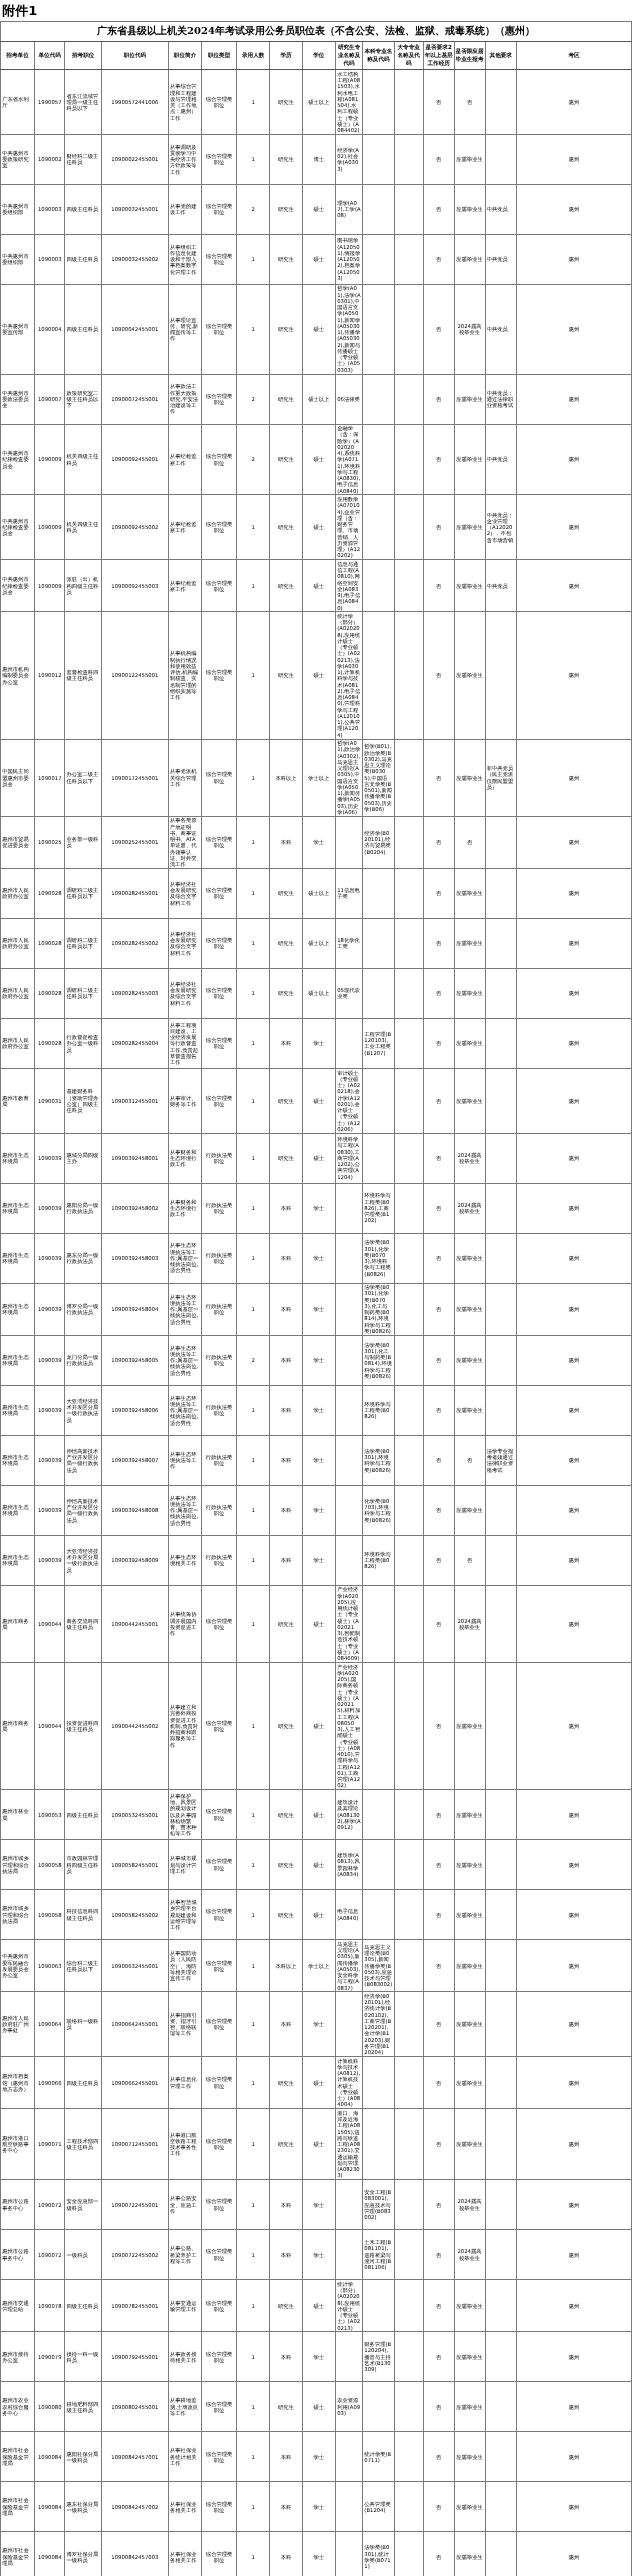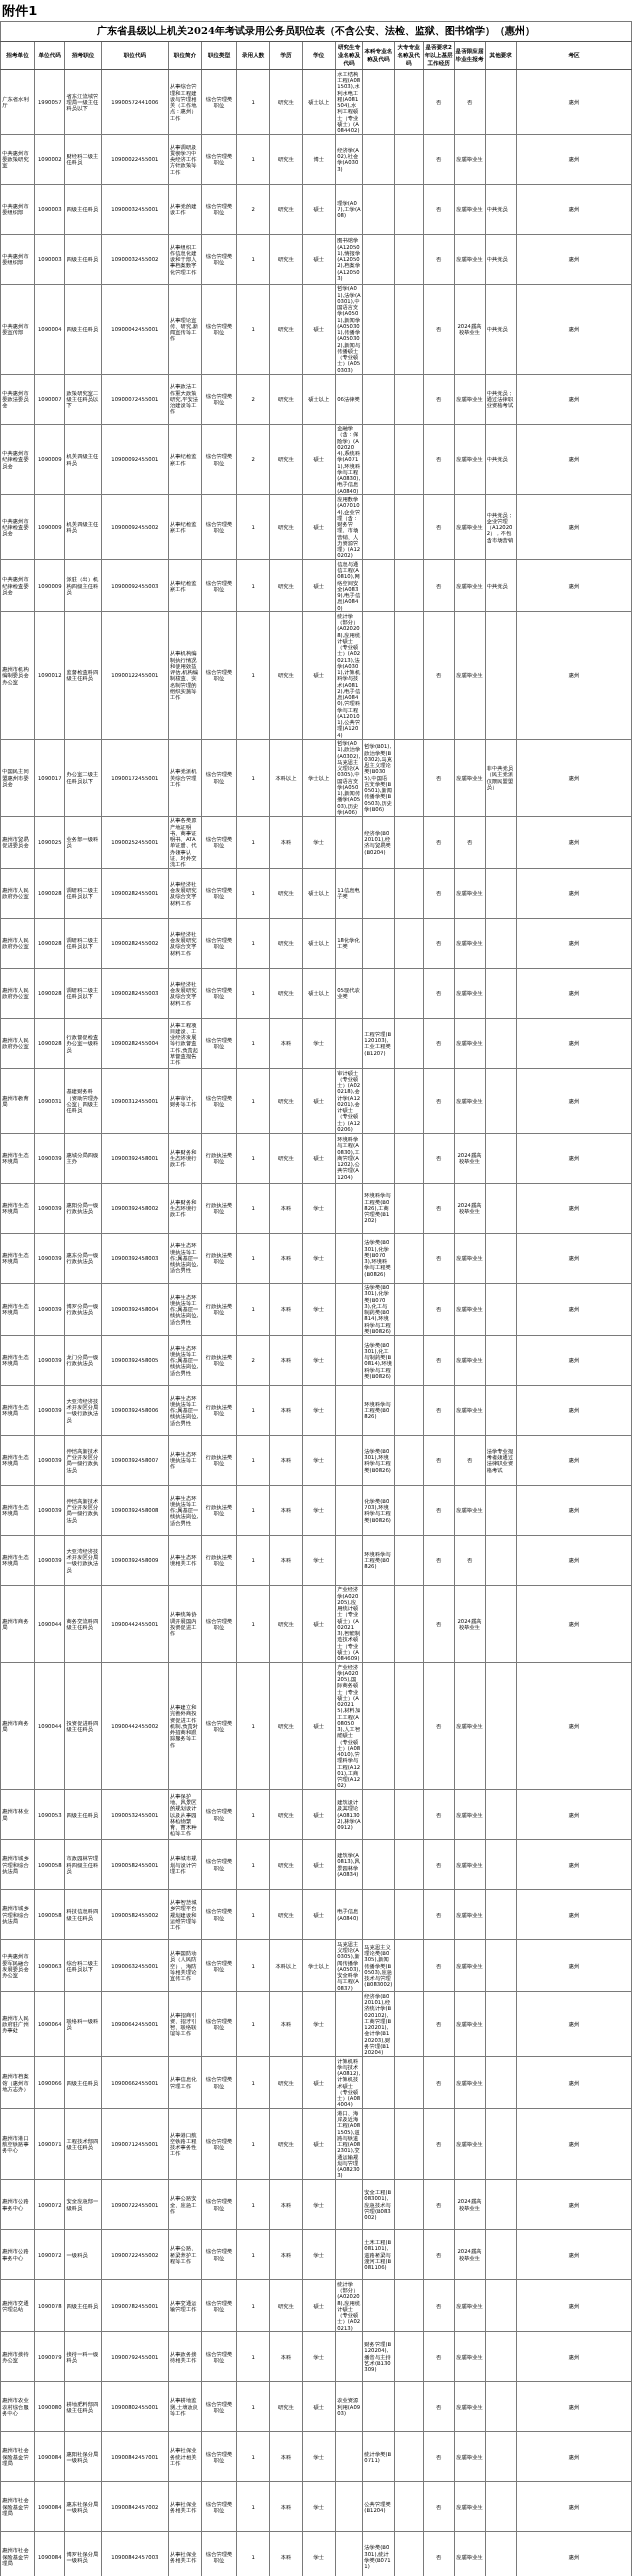--- a/index.html
+++ b/index.html
@@ -42,21 +42,21 @@
         <col class="w9">
         <col class="w10">
         <col class="w11">
       <col class="w12">
         <col class="w13">
         <col class="w14">
         <col class="w15">
     </colgroup>
     <thead>
       <tr>
-        <th class="title-cell" colspan="16">广东省县级以上机关2024年考试录用公务员职位表（不含公安、法检、监狱、图书馆学）（惠州）</th>
+        <th class="title-cell" colspan="16">广东省县级以上机关2024年考试录用公务员职位表（不含公安、法检、监狱、戒毒系统）（惠州）</th>
       </tr>
       <tr id="header-row">
           <th>招考单位</th>
           <th>单位代码</th>
           <th>招考职位</th>
           <th>职位代码</th>
           <th>职位简介</th>
           <th>职位类型</th>
           <th>录用人数</th>
           <th>学历</th>

